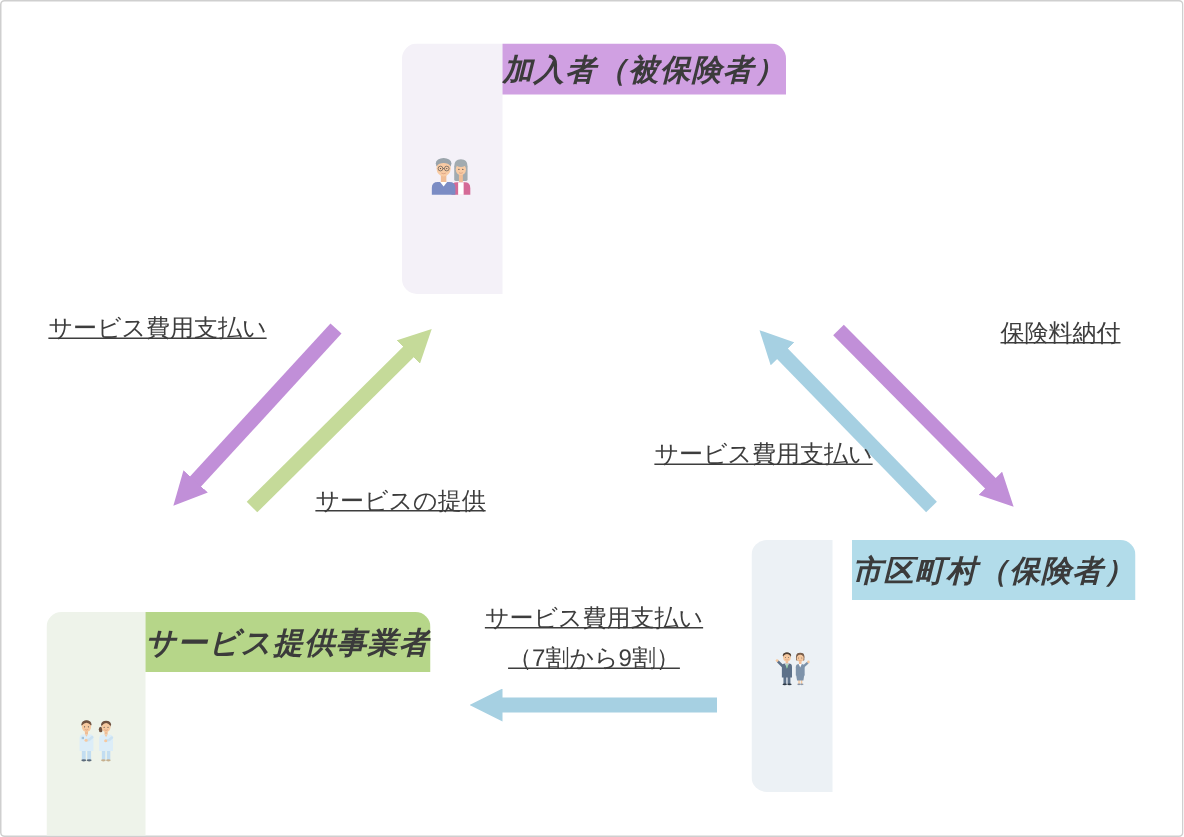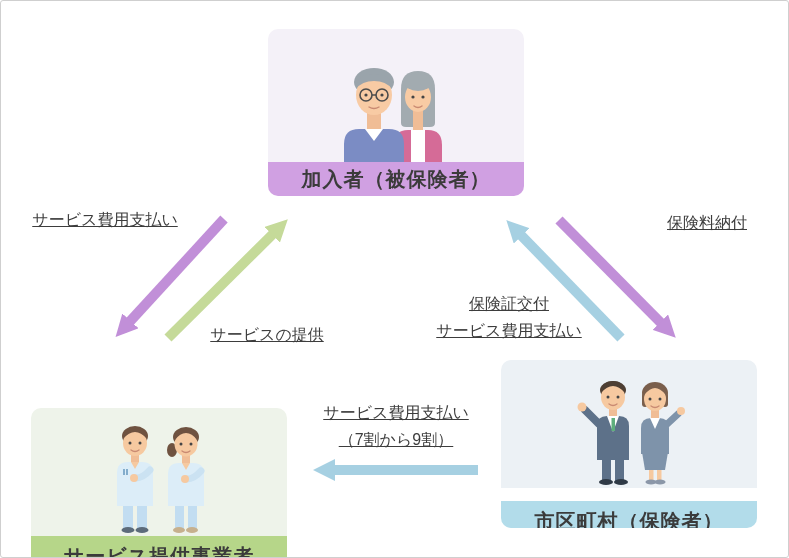--- a/index.html
+++ b/index.html
@@ -4,21 +4,21 @@
 <style>
   html,body{margin:0;padding:0;background:#fff;}
   body{font-family:"Liberation Sans","DejaVu Sans",sans-serif;}
   .canvas{
     position:relative;width:789px;height:558px;box-sizing:border-box;
     background:#ffffff;border:1px solid #cfcfcf;border-radius:3px;overflow:hidden;
   }
   .arrows{position:absolute;left:0;top:0;width:789px;height:558px;pointer-events:none;}
   .entity{
     position:absolute;border-radius:10px;overflow:hidden;
-    display:flex;flex-direction:column;
+    display:flex;flex-direction:row;font-style:italic;
   }
   .entity .pic{flex:1 1 auto;}
   .entity .pic svg{display:block;width:100%;height:100%;}
   .entity .bar{
     flex:0 0 auto;display:flex;align-items:center;justify-content:center;
     font-size:20px;font-weight:700;color:#3b3b3b;letter-spacing:1px;
   }
   .entity-insured{left:267px;top:28px;width:256px;height:167px;}
   .entity-insured .pic{background:#f4f1f8;}
   .entity-insured .bar{height:34px;background:#d0a0e2;}
@@ -187,21 +187,20 @@
 
   <div class="alabel alabel-service">
     <div>サービスの提供</div>
   </div>
 
   <div class="alabel alabel-premium">
     <div>保険料納付</div>
   </div>
 
   <div class="alabel alabel-certificate">
-    <div>保険証交付</div>
     <div>サービス費用支払い</div>
   </div>
 
   <div class="alabel alabel-fee-insurer">
     <div>サービス費用支払い</div>
     <div>（7割から9割）</div>
   </div>
 
 </div>
 

